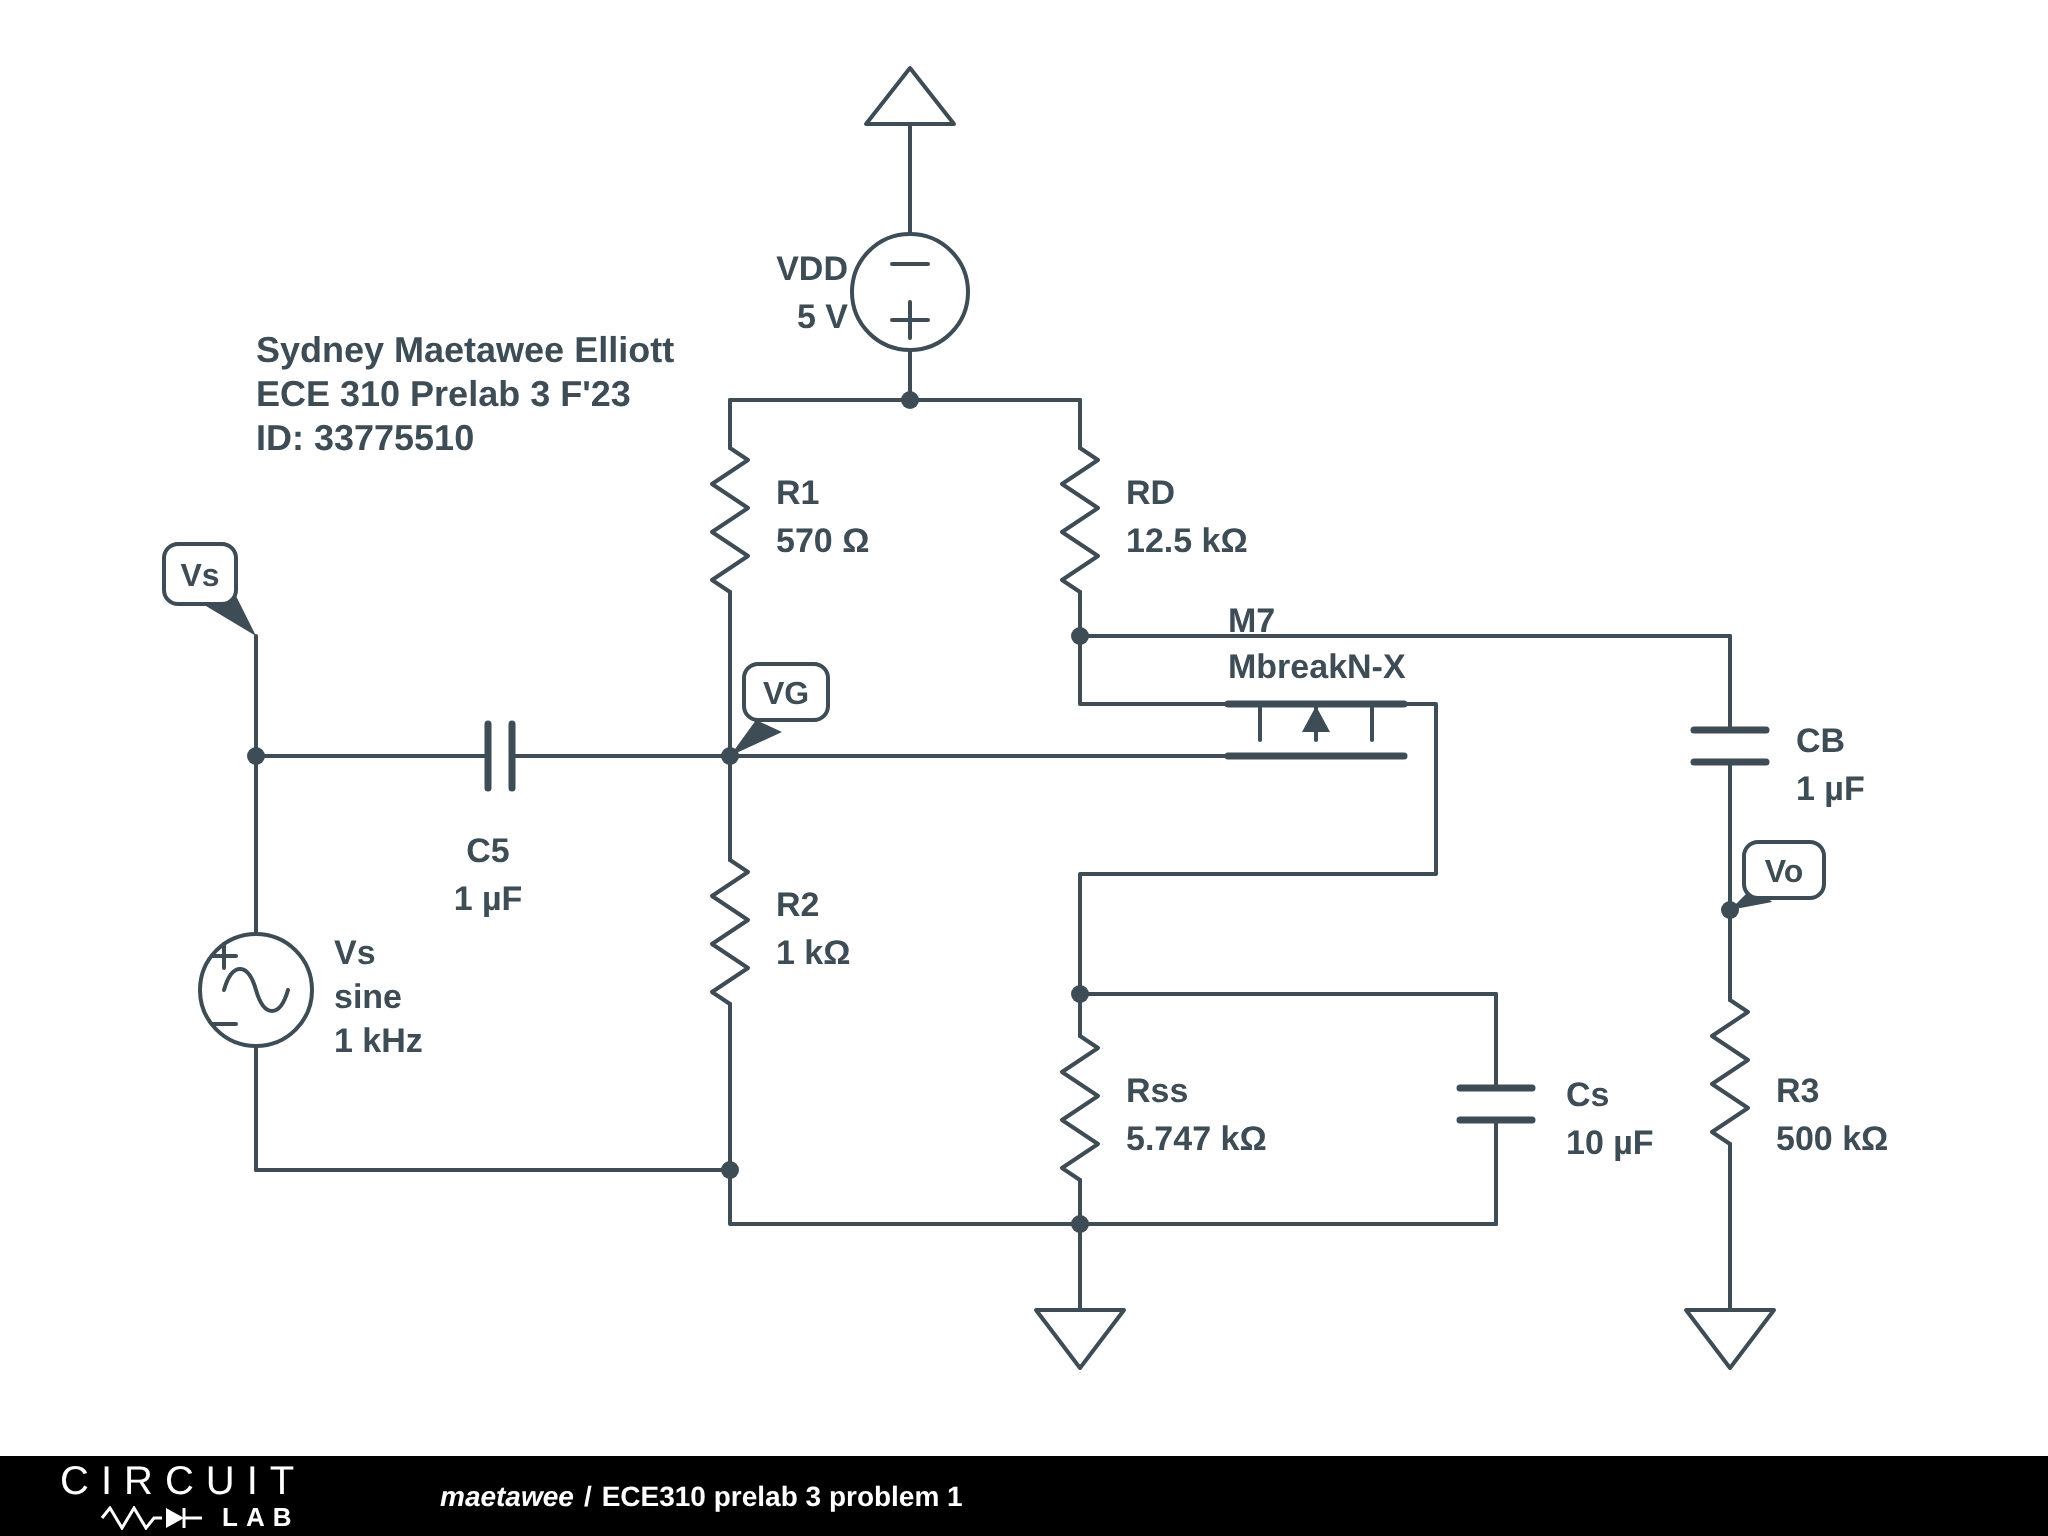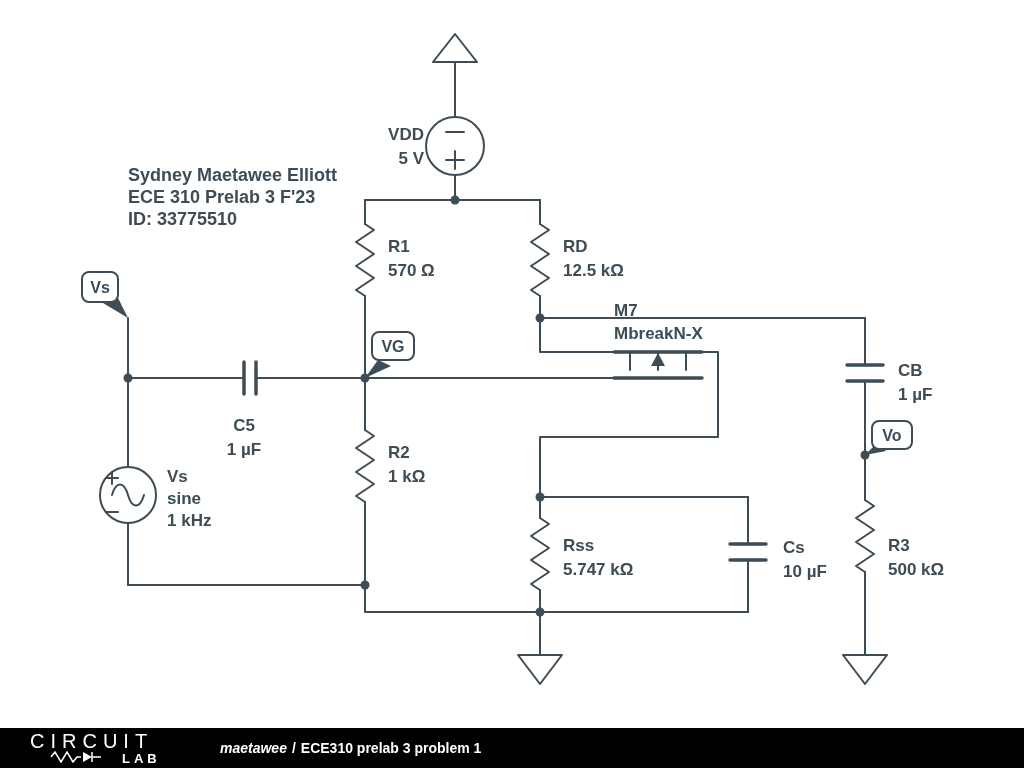--- a/index.html
+++ b/index.html
@@ -15,21 +15,21 @@
   .lbl { font-size:17px; }
   .ann { font-size:18px; }
   .flag-lbl { font-size:16px; text-anchor:middle; }
   .ta-e { text-anchor:end; }
   .ta-m { text-anchor:middle; }
 
   .footer { width:1024px; height:40px; background:var(--footer-bg,#000); color:var(--footer-text,#fff);
             display:flex; align-items:center; }
   .logo { margin-left:30px; width:162px; flex:0 0 auto; }
   .logo-top { font-size:20px; letter-spacing:6px; color:#fff; }
-  .logo-bottom { display:flex; align-items:flex-start; gap:16px; margin-left:20px; margin-top:-2px; }
+  .logo-bottom { display:flex; align-items:center; gap:5px; margin-left:20px; margin-top:-2px; }
   .logo-lab { font-size:13px; font-weight:bold; letter-spacing:4px; color:#fff; }
   .lw { stroke:#fff; stroke-width:1.5; fill:none; }
   .meta { margin-left:28px; font-size:14px; font-weight:bold; line-height:18px; color:#fff; }
   .author { font-style:italic;margin-top:44px; }
   .sep { margin:0 5px; }
 </style>
 </head>
 <body>
 
 <svg class="canvas" viewBox="0 0 1024 728">

